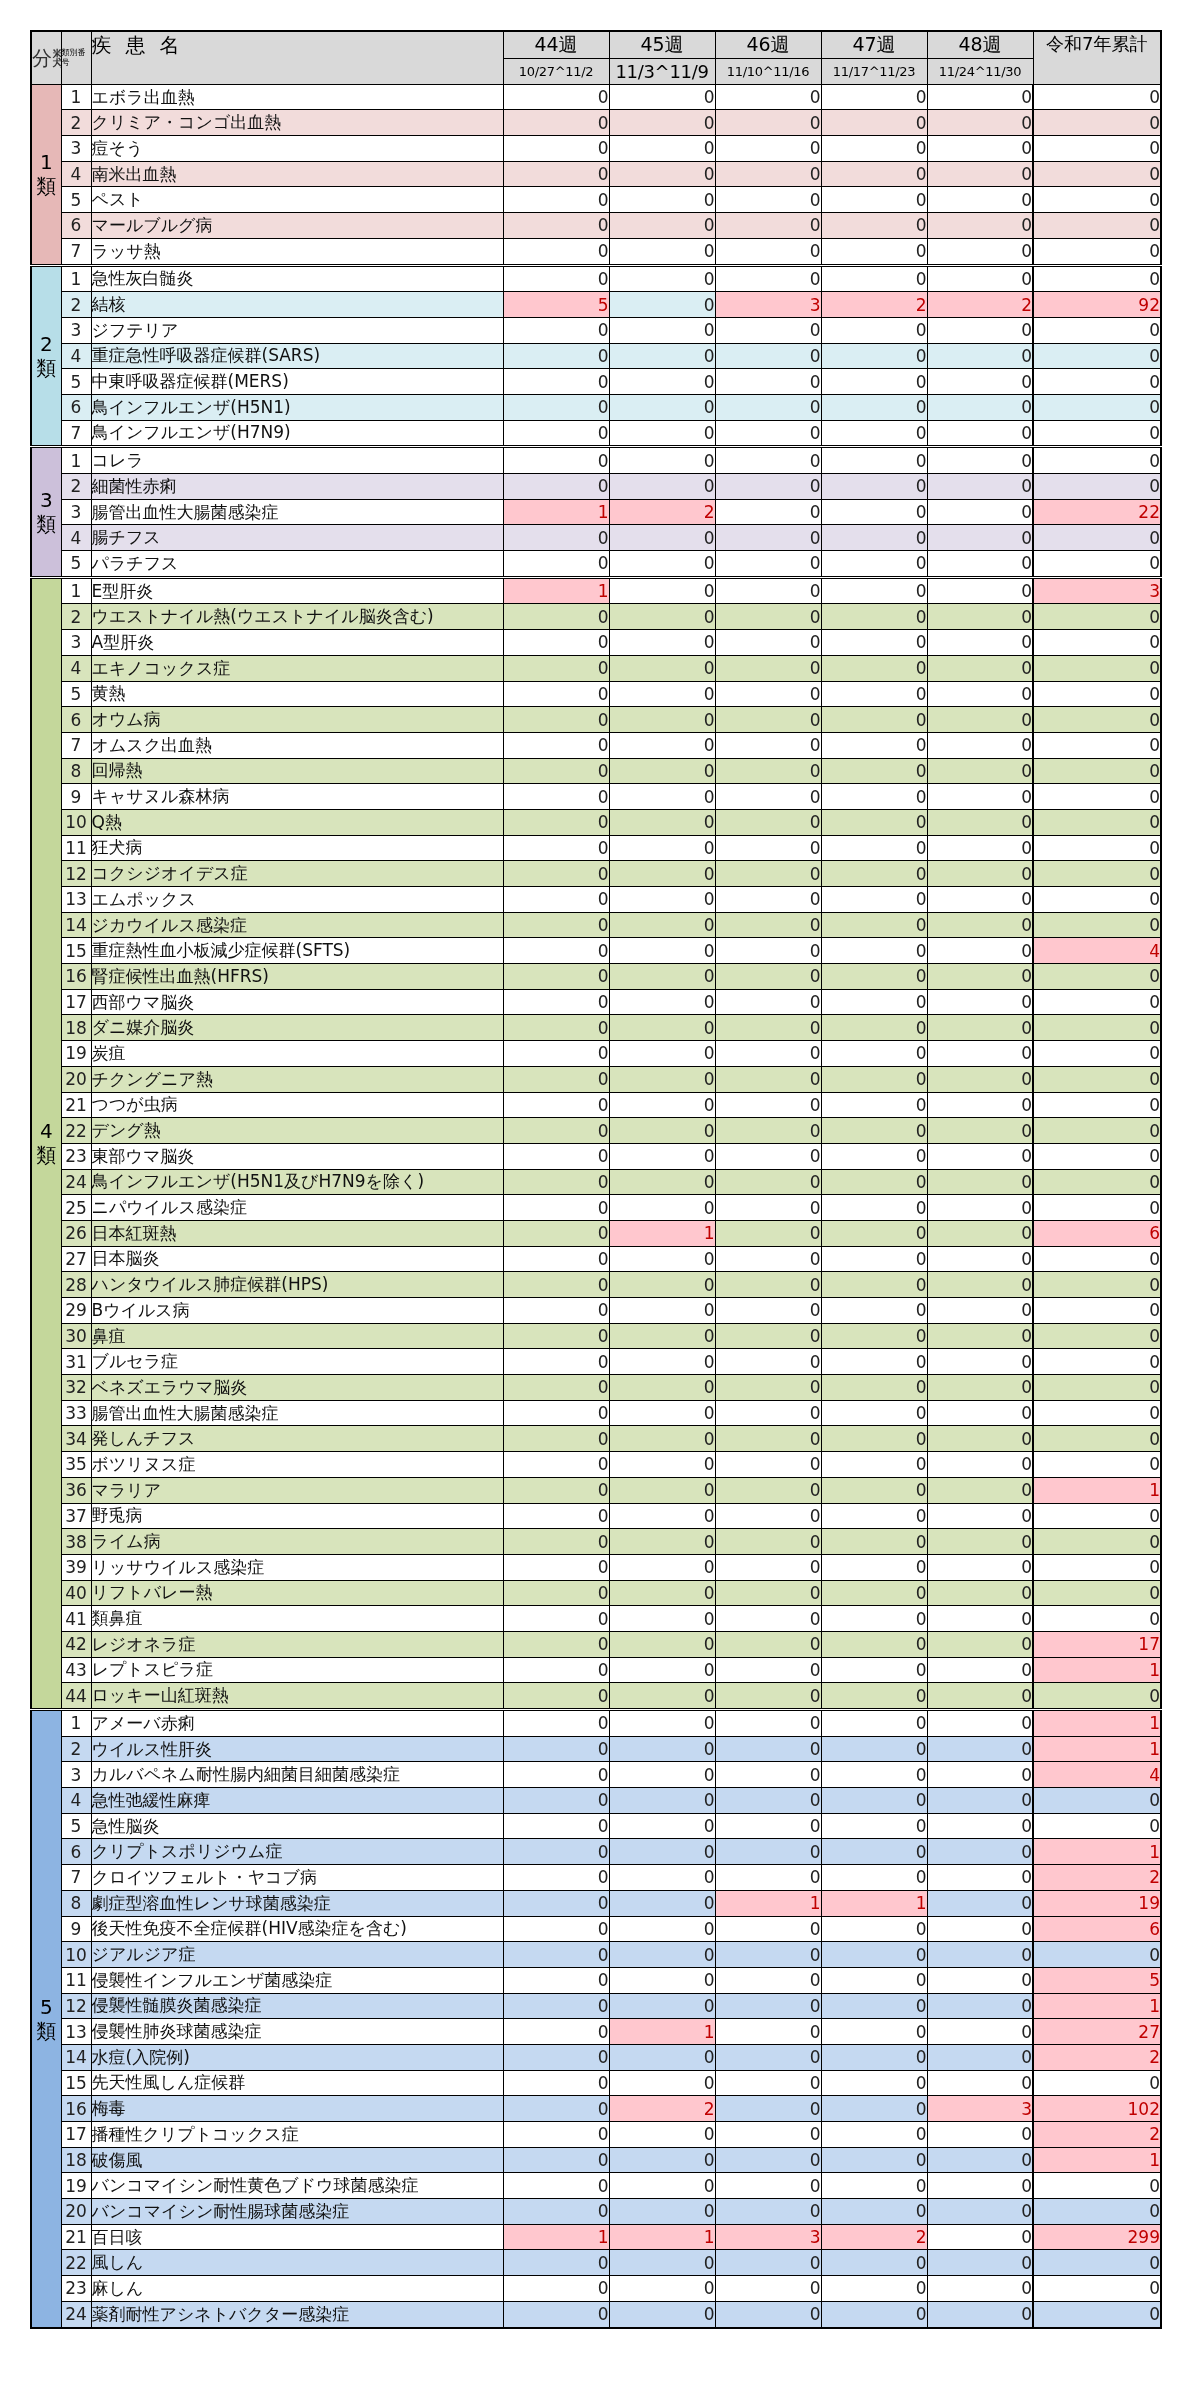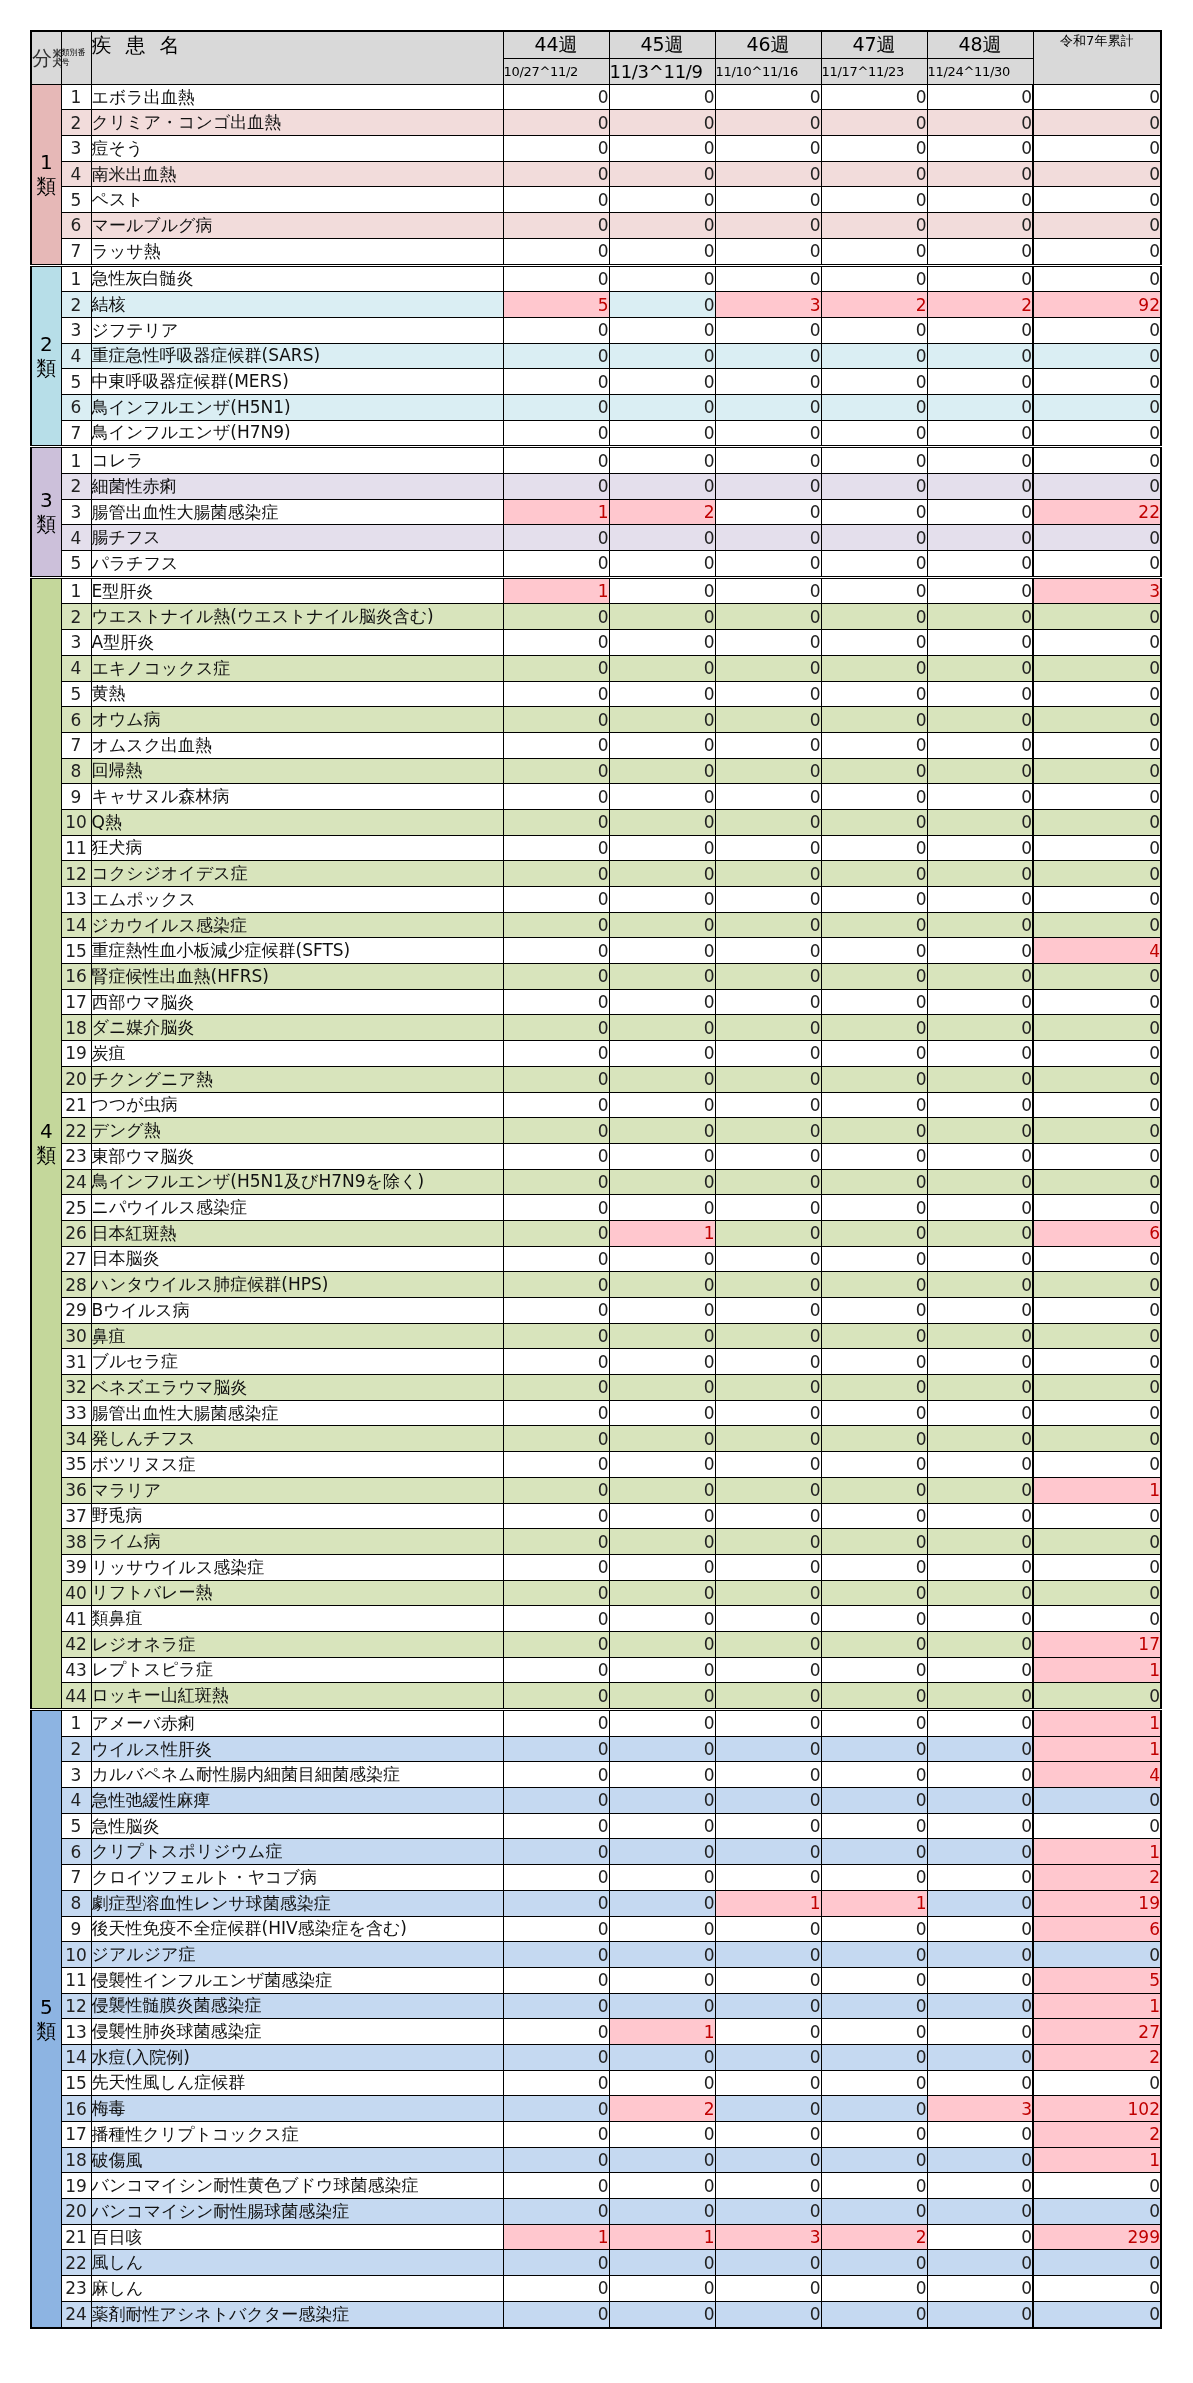--- a/index.html
+++ b/index.html
@@ -10,23 +10,23 @@
   col.c-cat { width: 30px; }
   col.c-num { width: 30px; }
   col.c-name { width: 412px; }
   col.c-wk { width: 106px; }
   col.c-tot { width: 128px; }
   th { background: #d9d9d9; }
   th.h-cat { font-size: 20px; line-height: 28px; text-align: center; color: #333; }
   th.h-num { font-size: 8px; line-height: 10px; font-weight: bold; text-align: left; }
   th.h-name { font-size: 20px; text-align: left; letter-spacing: 14px; vertical-align: top; padding-top: 4px; }
   th.h-week { font-size: 19px; height: 28px; }
-  th.h-range { font-size: 13px; height: 28px; text-align: left; letter-spacing: -0.3px; margin-left: 40px; }
+  th.h-range { font-size: 13px; height: 28px; text-align: center; letter-spacing: -0.3px; margin-left: 40px; }
   th.h-range.big { font-size: 18px; }
-  th.h-tot { font-size: 13px; text-align: center; vertical-align: top; padding-top: 3px; border-left: 2px solid #000; }
+  th.h-tot { font-size: 18px; text-align: center; vertical-align: top; padding-top: 3px; border-left: 2px solid #000; }
   td.cat { text-align: center; font-weight: bold; font-size: 20px; line-height: 24px; vertical-align: middle; }
   td.num { text-align: center; font-size: 17px; color: #222; }
   td.name { text-align: left; font-size: 17px; padding-left: 4px; color: #111; }
   td.val { text-align: right; font-size: 17px; padding-right: 4px; color: #222; }
   td.val.tot { border-left: 2px solid #000; }
   td.hl { background: #ffc7ce !important; color: #c00000; }
   tr.sep td { border-top: 3px double #000; }
   .cat1 { background: #e6b8b7; } .row1 td.fill { background: #f2dcdb; }
   .cat2 { background: #b7dee8; } .row2 td.fill { background: #daeef3; }
   .cat3 { background: #ccc0da; } .row3 td.fill { background: #e4dfec; }

